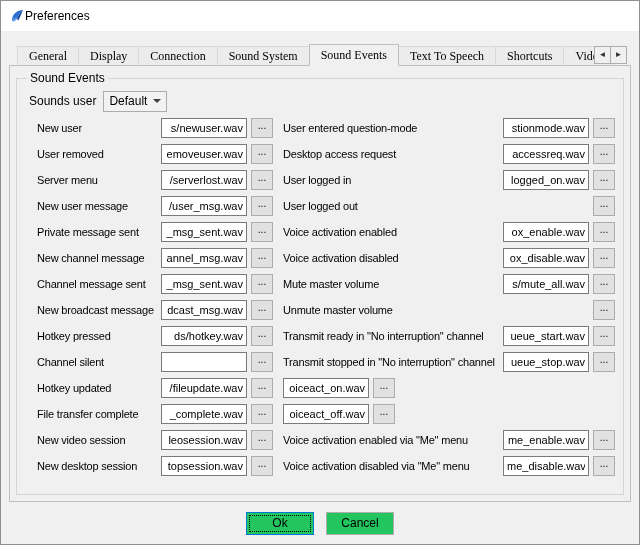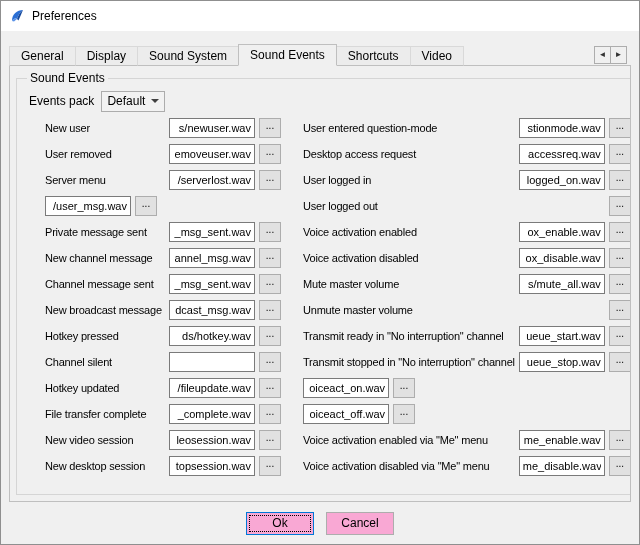--- a/index.html
+++ b/index.html
@@ -15,30 +15,31 @@
     border: 1px solid #8f8f8f;
     background: #f0f0f0;
     display: flex; flex-direction: column;
     overflow: hidden;
   }
   
   .titlebar {
     height: 30px; flex: 0 0 30px;
     background: #ffffff;
     display: flex; align-items: center;
-    padding: 0 8px; gap: 7px;
+    padding: 0 8px; 
   }
   .app-icon { width: 16px; height: 16px; flex: 0 0 16px; }
   .title-text { font-size: 12px; }
   
   .tabbar {
     position: relative;
-    margin: 13px 8px 0 8px;
+    margin: 13px 8px 0 16px;
     height: 22px; flex: 0 0 22px;
     z-index: 2;
+    font-family: Liberation Serif, serif;
   }
   .tabs-strip {
     display: flex; align-items: flex-end;
     height: 22px; overflow: hidden;
     white-space: nowrap;
   }
   .tab {
     height: 20px;
     padding: 0 11px;
     display: flex; align-items: center;
@@ -104,21 +105,21 @@
     cursor: default;
   }
   .combo-arrow {
     width: 0; height: 0;
     border-left: 4px solid transparent;
     border-right: 4px solid transparent;
     border-top: 4px solid #404040;
   }
   
   .columns {
-    display: flex; gap: 22px; margin-left: 20px;
+    display: flex; gap: 10px; margin-left: 12px;
   }
   .col { display: flex; flex-direction: column; }
   .col.left  { width: 236px; }
   .col.right { flex: 1; }
   .sound-row {
     display: flex; align-items: center;
     height: 26px; flex: 0 0 26px;
   }
   .row-label {
     flex: 1;
@@ -146,21 +147,21 @@
     padding: 0 0 4px 0;
   }
   
   .footer {
     flex: 0 0 42px;
     display: flex; align-items: center; justify-content: center;
     gap: 12px;
   }
   .dlg-btn {
     width: 68px; height: 23px;
-    background: #f9a8d4;
+    background: #22c55e;
     border: 1px solid #adadad;
     font-family: inherit; font-size: 12px;
   }
   .dlg-btn.default {
     border: 1px solid #0078d7;
     outline: 1px dotted #000;
     outline-offset: -4px;
   }
 </style>
 </head>
@@ -179,44 +180,50 @@
 
   <div class="tabbar">
     <div class="tabs-strip">
       <div class="tab">
           <span>General</span>
         </div>
       <div class="tab">
           <span>Display</span>
         </div>
       <div class="tab">
+          <span>Connection</span>
+        </div>
+      <div class="tab">
           <span>Sound System</span>
         </div>
       <div class="tab active">
           <span>Sound Events</span>
+        </div>
+      <div class="tab">
+          <span>Text To Speech</span>
         </div>
       <div class="tab">
           <span>Shortcuts</span>
         </div>
       <div class="tab">
           <span>Video</span>
         </div>
     </div>
     <div class="tab-scroll">
       <button><span>◄</span></button>
       <button><span>►</span></button>
     </div>
   </div>
 
   <div class="tab-pane">
     <fieldset class="groupbox">
       <legend>Sound Events</legend>
 
       <div class="sounds-pack-row">
-        <span>Events pack</span>
+        <span>Sounds user</span>
         <div class="combo">
           <span>Default</span>
           <span class="combo-arrow"></span>
         </div>
       </div>
 
       <div class="columns">
         <div id="left-col" class="col left">
             <div class="sound-row">
     <span class="row-label">New user</span>
@@ -227,20 +234,21 @@
     <span class="row-label">User removed</span>
     <input class="win-input" type="text" value="emoveuser.wav" style="">
     <button class="browse-btn">...</button>
   </div>
             <div class="sound-row">
     <span class="row-label">Server menu</span>
     <input class="win-input" type="text" value="/serverlost.wav" style="">
     <button class="browse-btn">...</button>
   </div>
             <div class="sound-row">
+    <span class="row-label">New user message</span>
     <input class="win-input" type="text" value="/user_msg.wav" style="">
     <button class="browse-btn">...</button>
   </div>
             <div class="sound-row">
     <span class="row-label">Private message sent</span>
     <input class="win-input" type="text" value="_msg_sent.wav" style="">
     <button class="browse-btn">...</button>
   </div>
             <div class="sound-row">
     <span class="row-label">New channel message</span>

